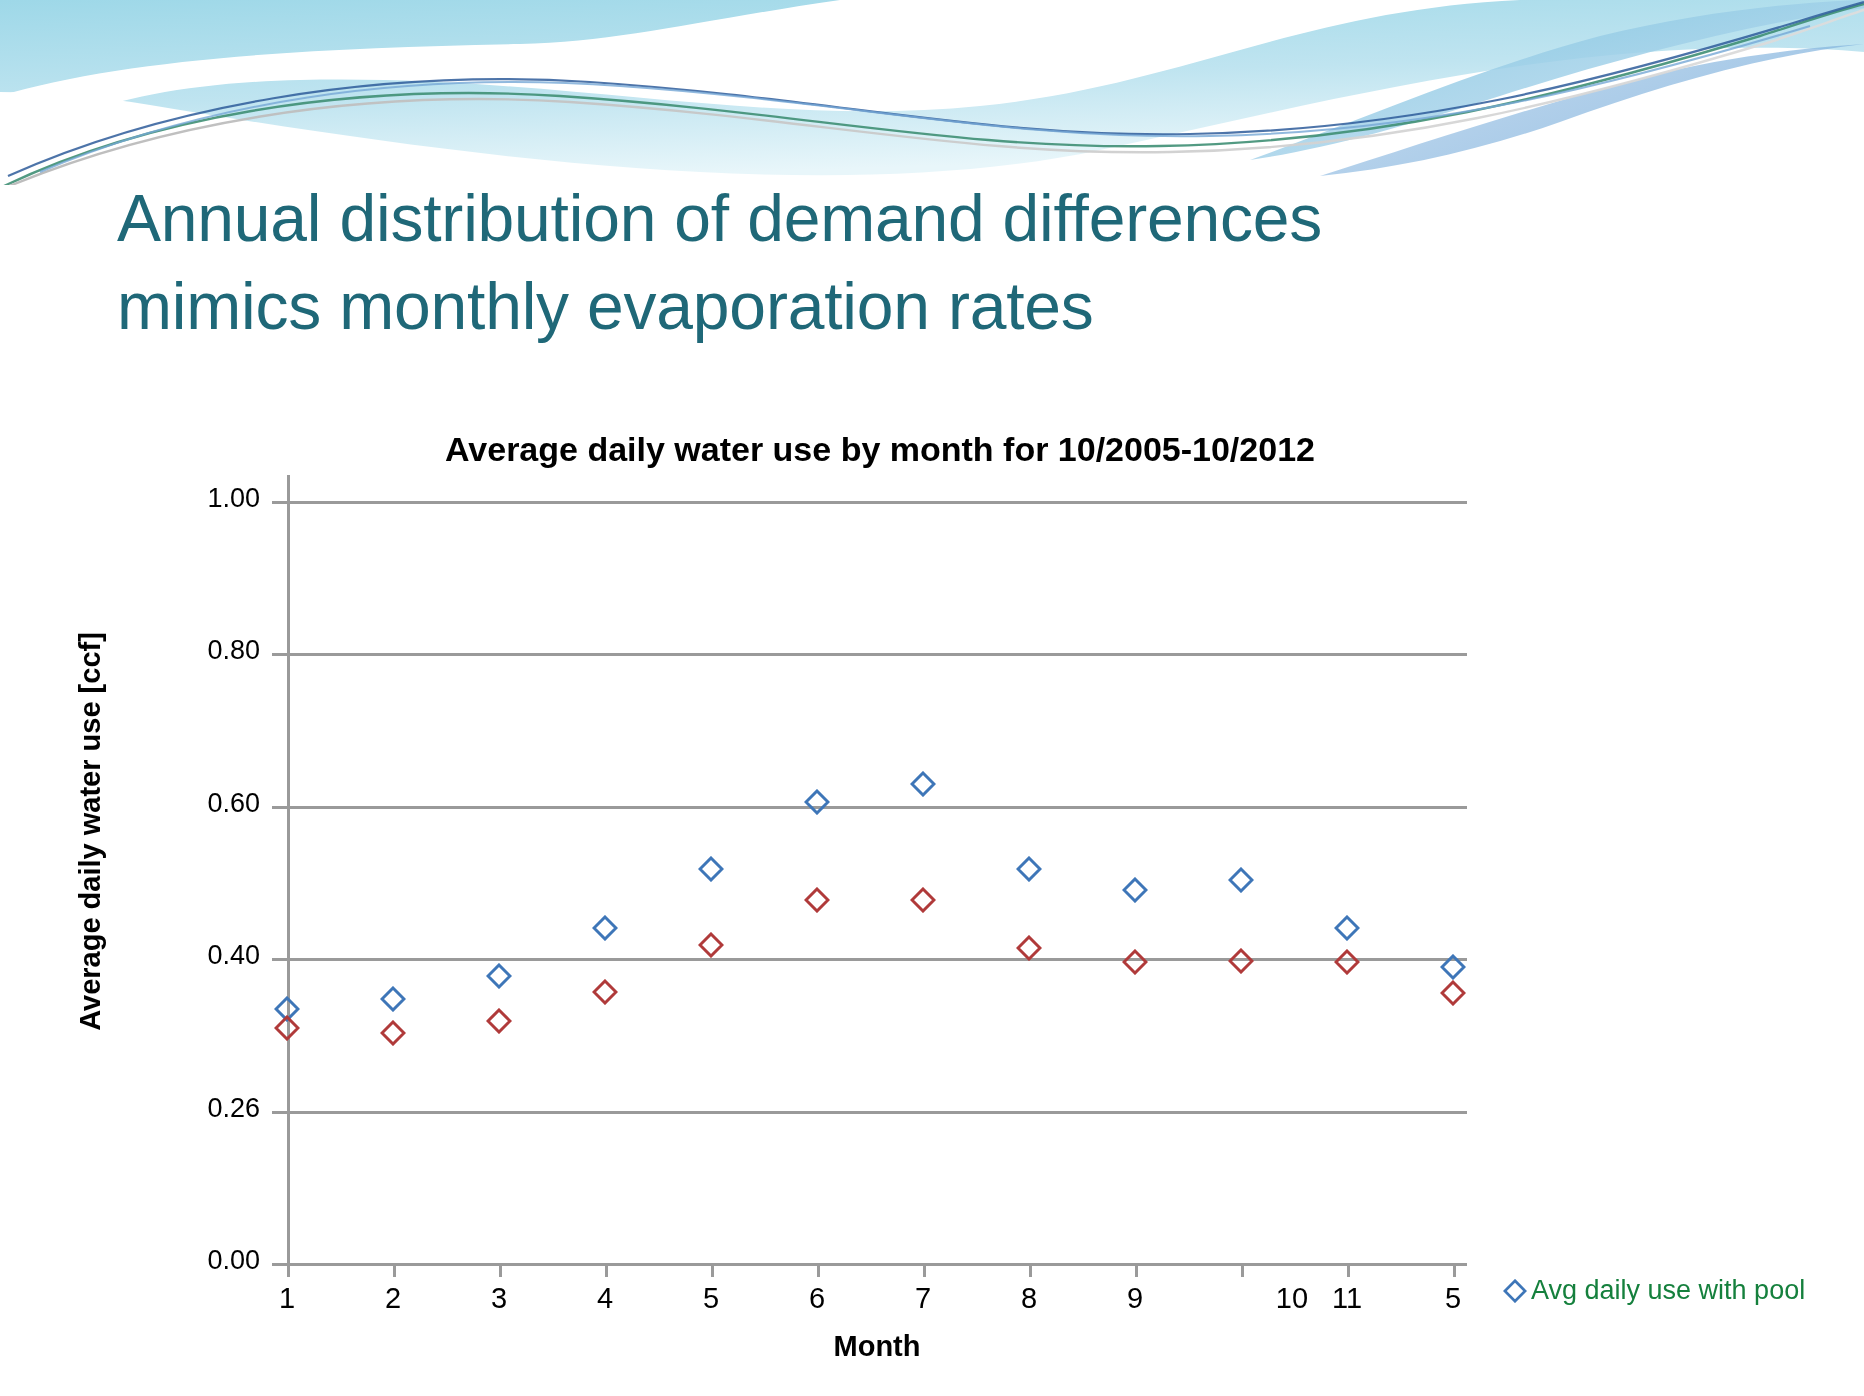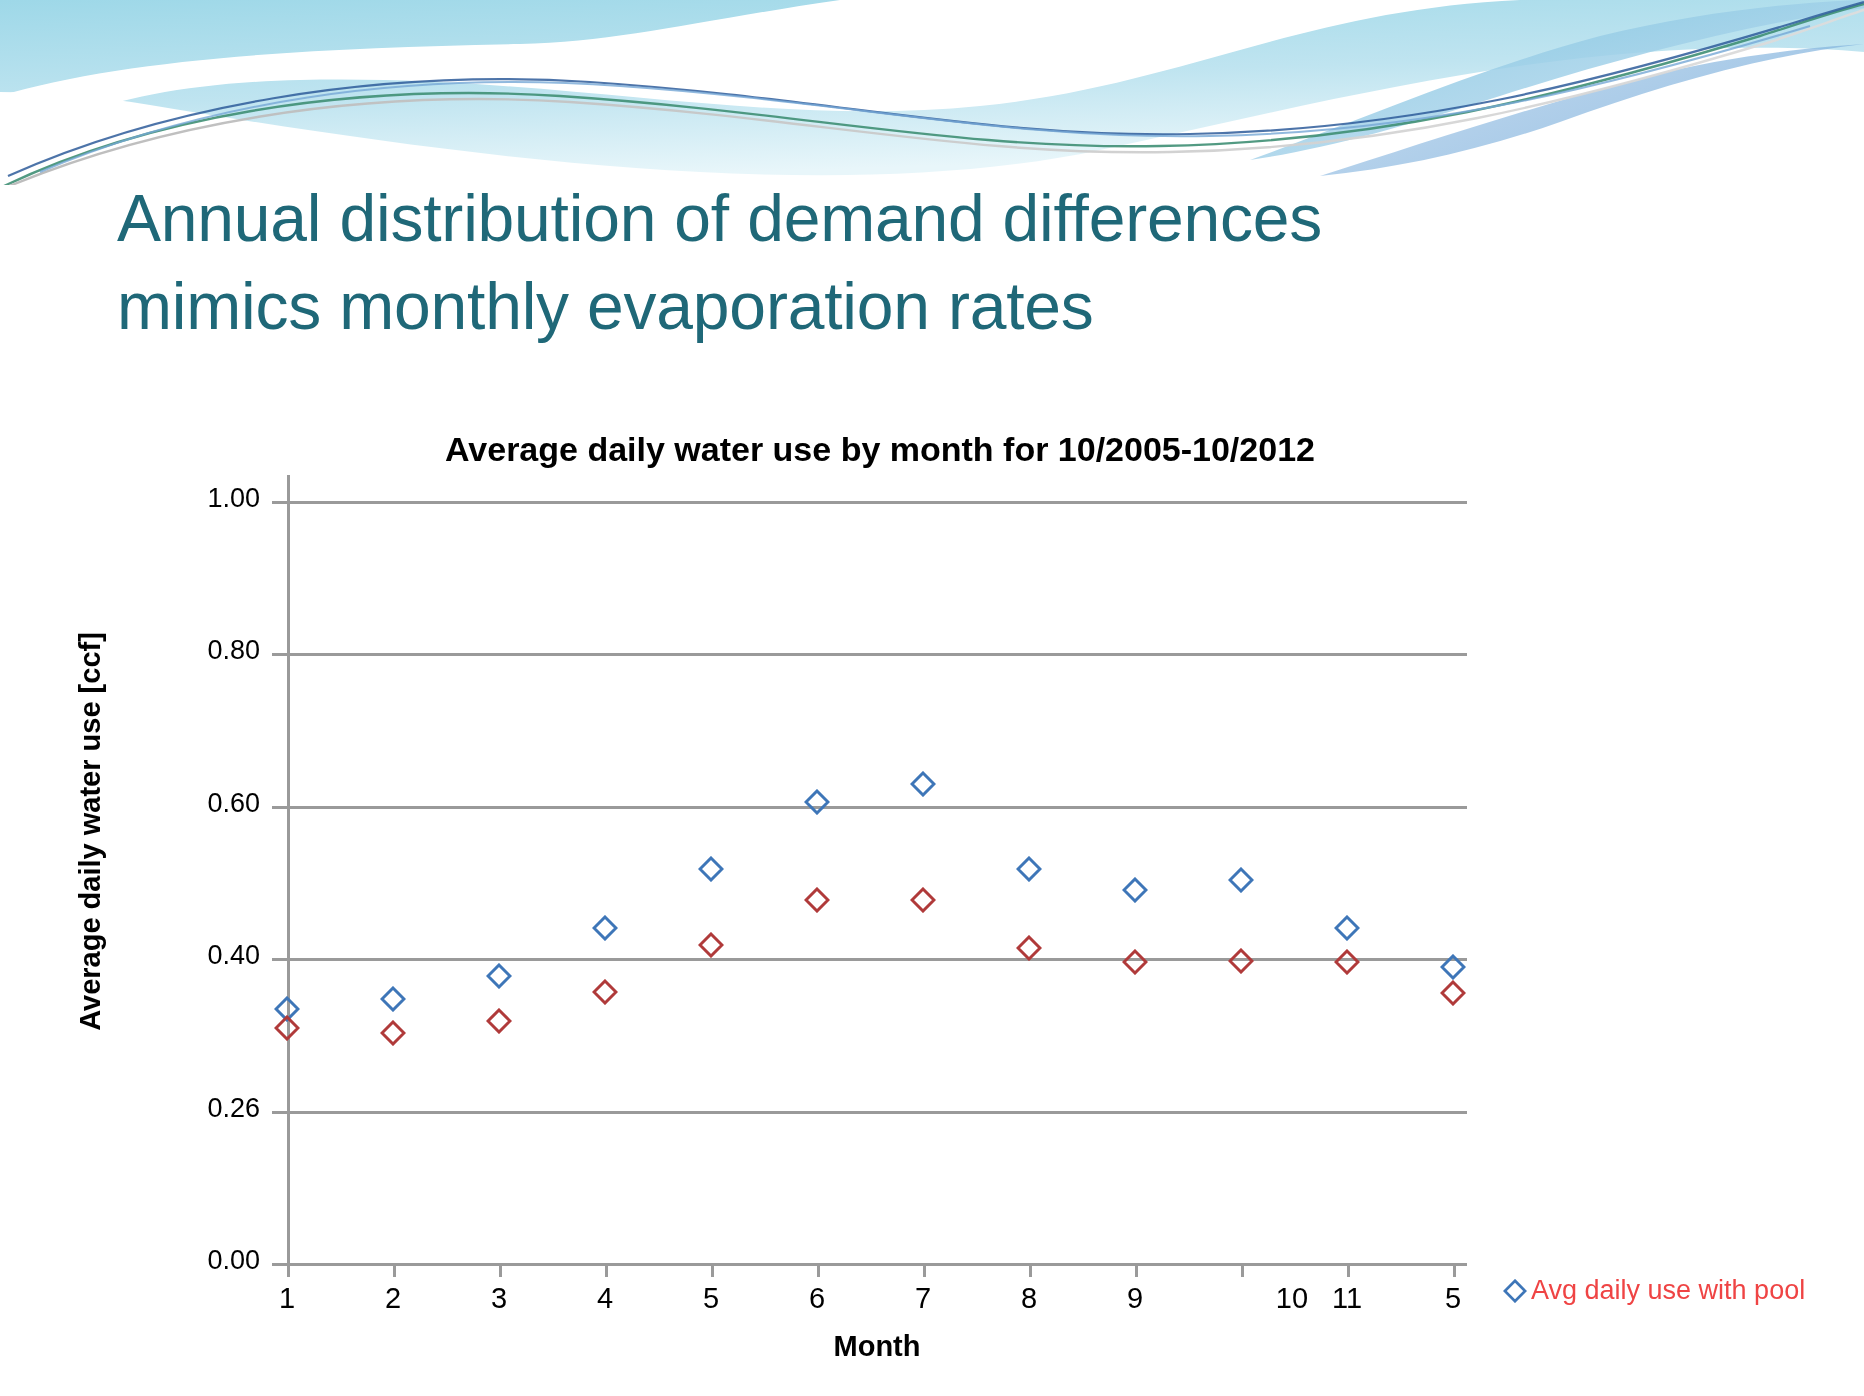--- a/index.html
+++ b/index.html
@@ -81,21 +81,21 @@
 
   .pt{position:absolute;width:26px;height:26px;margin-left:-13px;margin-top:-13px;}
   .pt svg{display:block;}
 
   
   #legend{
     position:absolute;left:1503px;top:855px;width:340px;
   }
   .legend-row{display:flex;align-items:center;margin-bottom:13px;}
   .legend-mark{width:24px;height:24px;flex:0 0 auto;margin-right:4px;}
-  .legend-label{font-size:27px;color:#ef4444;white-space:nowrap;}
+  .legend-label{font-size:27px;color:#15803d;white-space:nowrap;}
 </style>
 </head>
 <body>
 
 <div id="header-band">
   <svg width="1864" height="190" viewBox="0 0 1864 190" xmlns="http://www.w3.org/2000/svg">
     <defs>
       <linearGradient id="g1" x1="0" y1="0" x2="0.35" y2="1">
         <stop offset="0%" stop-color="#9ED8E8"></stop>
         <stop offset="55%" stop-color="#BFE4F0"></stop>

